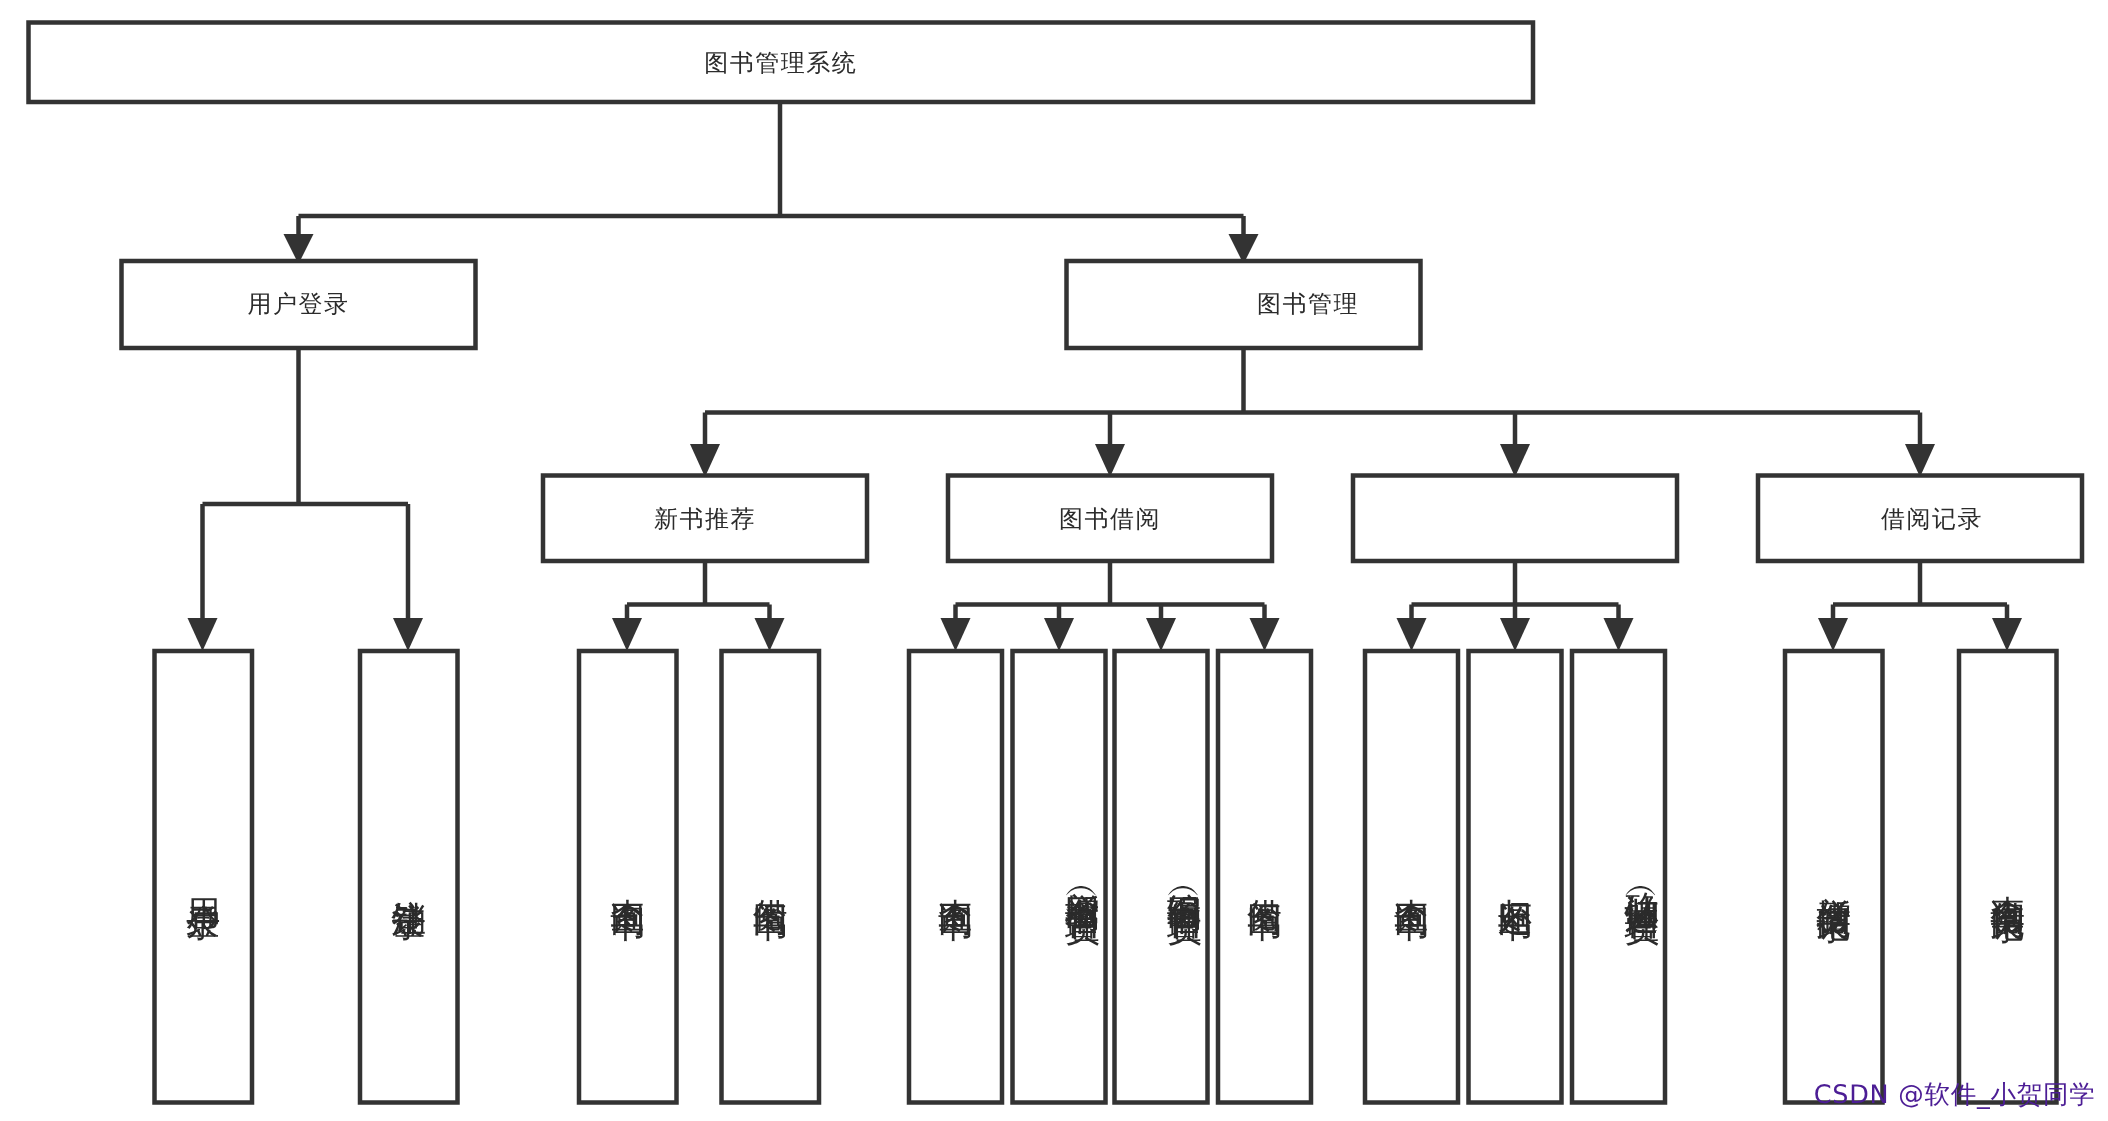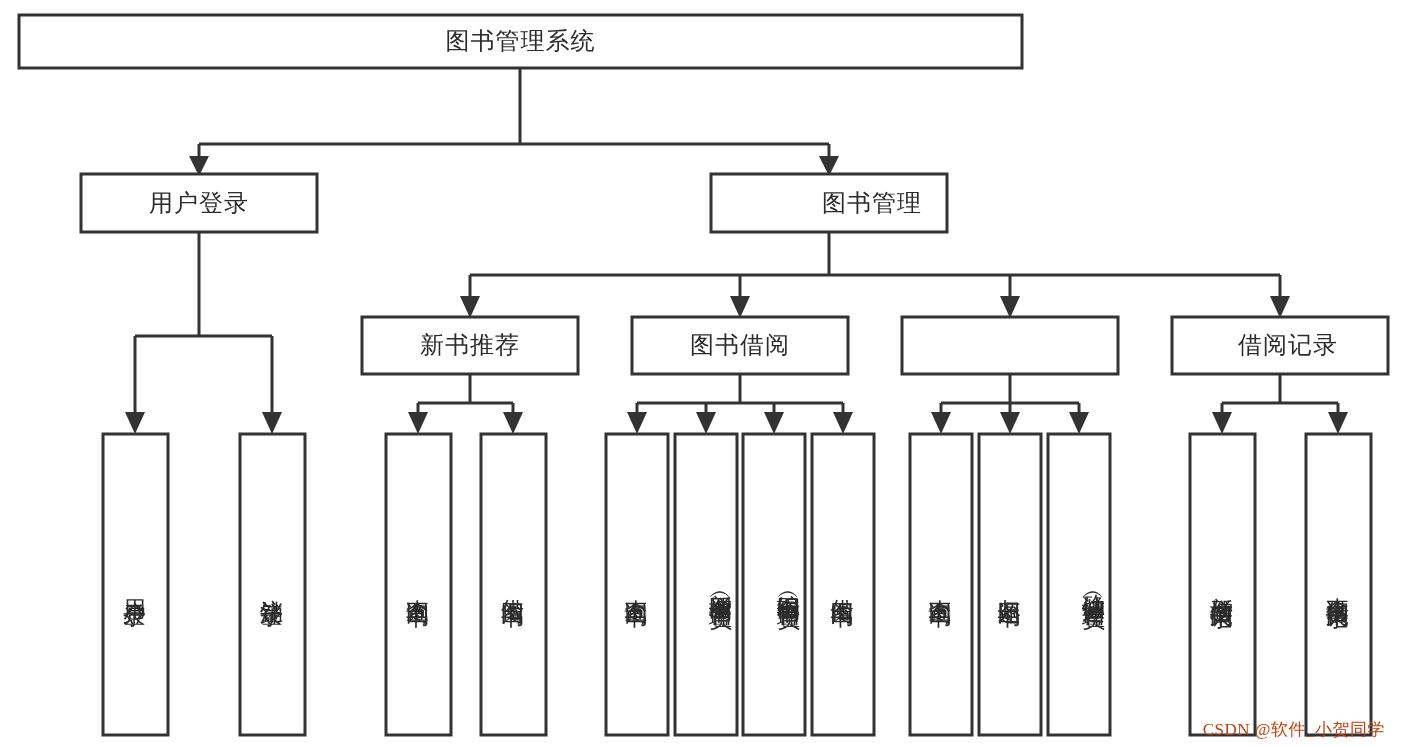--- a/index.html
+++ b/index.html
@@ -41,49 +41,48 @@
   .arrow-head {
     fill: #333333;
     stroke: none;
   }
   .node-label-h {
     position: absolute;
     display: flex;
     align-items: center;
     justify-content: center;
     color: #2b2b2b;
-    font-size: 24px;
+    font-size: 16px;
     line-height: 1.1;
     letter-spacing: 1px;
     white-space: nowrap;
     pointer-events: none;
   }
   .node-label-v {
     position: absolute;
     display: flex;
     align-items: center;
     justify-content: center;
     color: #2b2b2b;
     font-size: 23px;
     letter-spacing: 2px;
     writing-mode: vertical-rl;
     text-orientation: upright;
     white-space: nowrap;
     pointer-events: none;
   }
   .watermark {
     position: absolute;
-    right: 20px;
+    right: 8px;
     bottom: 6px;
-    color: #c2410c;
+    color: #4c1d95;
     font-size: 17px;
     letter-spacing: 0.5px;
     white-space: nowrap;
     pointer-events: none;
-    font-family: Liberation Serif, serif;
   }
 </style>
 </head>
 <body>
 
 <div id="diagram-root">
 
   <svg class="flow-svg" viewBox="0 0 1405 747">
 
     <rect class="node-box" x="19" y="15" width="1003" height="53"></rect>

